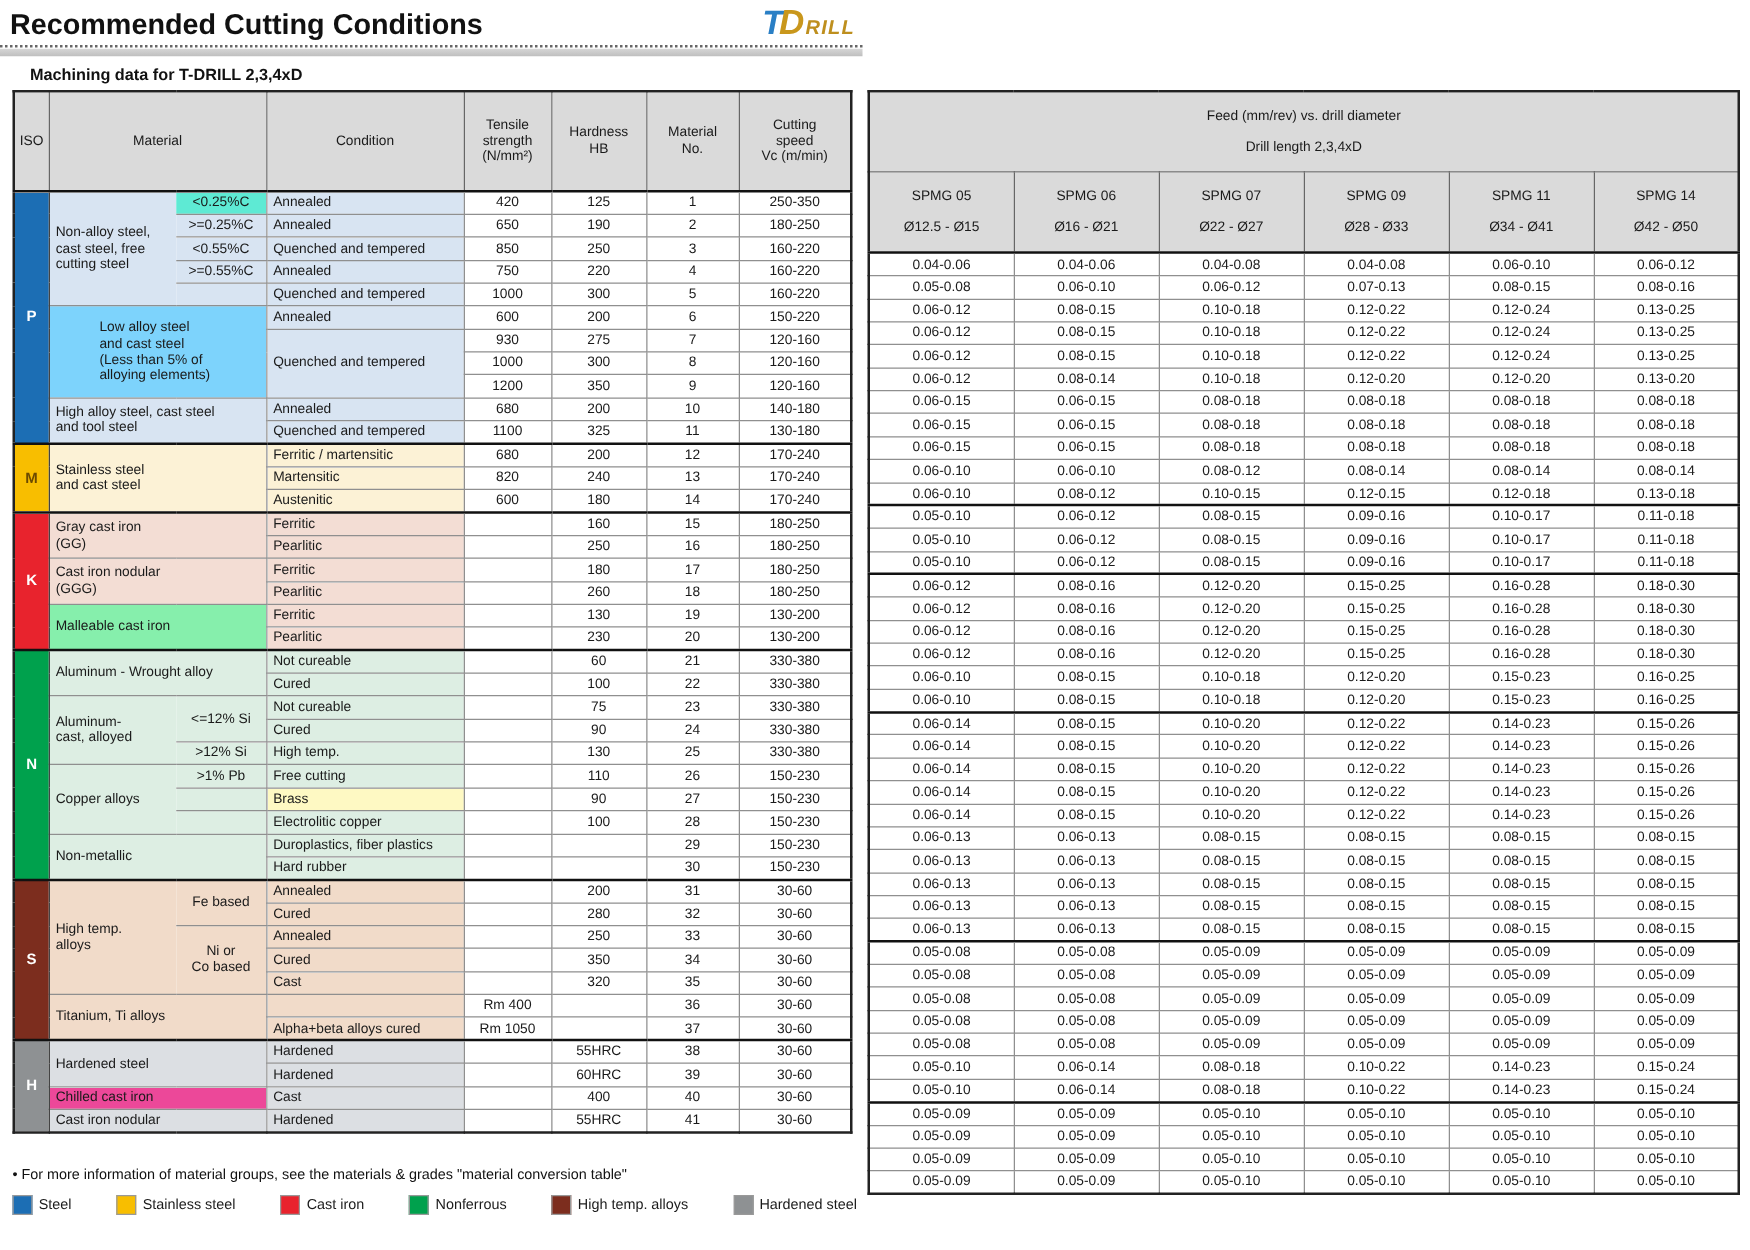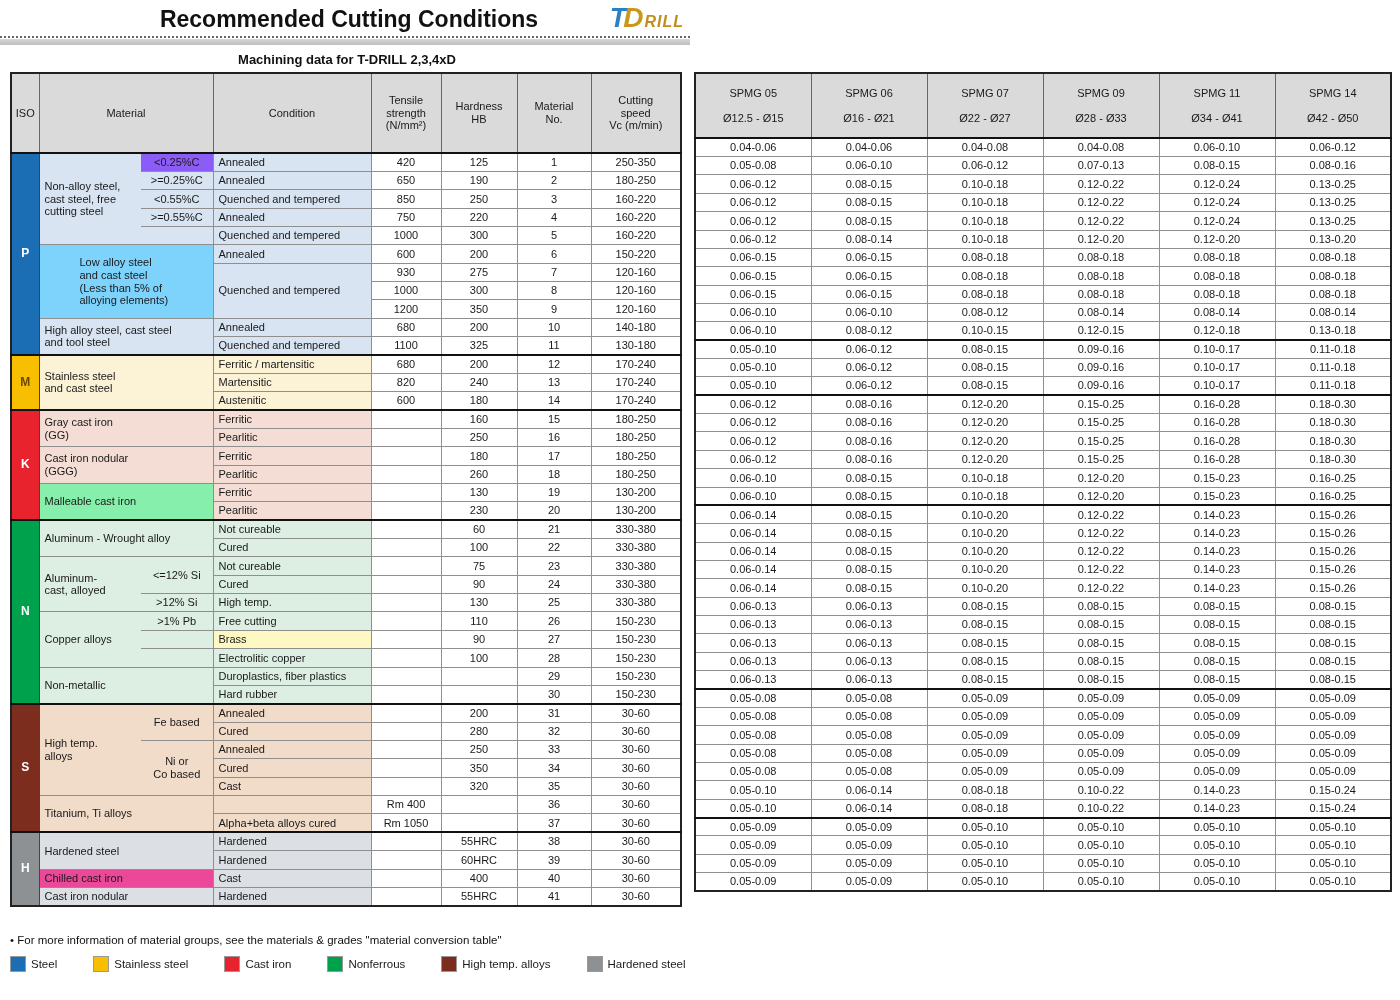--- a/index.html
+++ b/index.html
@@ -1,25 +1,25 @@
 <!DOCTYPE html>
 <html><head>
 <meta charset="utf-8">
 <style>
   html,body{margin:0;padding:0;}
   body{
     width:1400px;height:1000px;position:relative;background:#ffffff;
     font-family:"Liberation Sans", sans-serif;color:#1a1a1a;overflow:hidden;
   }
   
-  .doc-header{position:absolute;left:0;top:0;width:690px;text-align:center;}
+  .doc-header{position:absolute;left:0;top:0;width:690px;}
   .doc-title{font-size:23px;font-weight:bold;margin:6px 0 3px 8px;letter-spacing:0px;color:#111;}
   .title-dotted{border-top:2px dotted #666;height:0;margin:0;}
   .title-bar{height:6px;background:linear-gradient(#d6d6d6,#bfbfbf);margin-top:1px;}
-  .doc-subtitle{font-size:13px;font-weight:bold;margin:7px 0 0 4px;color:#111;}
+  .doc-subtitle{font-size:13px;font-weight:bold;margin:7px 0 0 24px;color:#111;}
   .logo{position:absolute;right:6px;top:2px;font-style:italic;font-weight:bold;white-space:nowrap;}
   .logo-t{color:#2A7FC5;font-size:27px;margin-right:-3px;}
   .logo-drill{color:#BE8F1E;font-size:16px;display:inline-block;letter-spacing:1px;}
   .logo-drill::first-letter{font-size:28px;color:#C9971C;}
   
   table{border-collapse:collapse;table-layout:fixed;position:absolute;top:72px;background:#fff;}
   #left-table{left:10px;width:670px;border:2px solid #222;}
   #right-table{left:694px;width:698px;border:2px solid #222;}
   th,td{
     border:1px solid #8f8f8f;
@@ -86,21 +86,21 @@
 speed
 Vc (m/min)</th>
     </tr>
   </thead>
   <tbody id="left-body">
       <tr class="block-start group-start">
         <td class="iso-cell" rowspan="11" style="background: rgb(28, 110, 180); color: rgb(255, 255, 255);">P</td>
         <td class="mat-cell with-sub" rowspan="5" style="background: rgb(216, 228, 242);">Non-alloy steel,
 cast steel, free
 cutting steel</td>
-        <td class="sub-cell" rowspan="1" style="background: #8b5cf6;">&lt;0.25%C</td>
+        <td class="sub-cell" rowspan="1" style="background: #5eead4;">&lt;0.25%C</td>
         <td class="cond-cell" rowspan="1" style="background: rgb(216, 228, 242);">Annealed</td>
         <td class="num-cell">420</td>
         <td class="num-cell">125</td>
         <td class="num-cell">1</td>
         <td class="num-cell">250-350</td>
       </tr>
       <tr>
         <td class="sub-cell" rowspan="1" style="background: rgb(216, 228, 242);">&gt;=0.25%C</td>
         <td class="cond-cell" rowspan="1" style="background: rgb(216, 228, 242);">Annealed</td>
         <td class="num-cell">650</td>
@@ -425,20 +425,26 @@
 <table id="right-table">
   <colgroup>
     <col style="width:116px">
       <col style="width:116px">
       <col style="width:116px">
     <col style="width:116px">
       <col style="width:116px">
       <col style="width:116px">
   </colgroup>
   <thead>
+    <tr class="feed-title-row">
+      <th colspan="6">
+        <div>Feed (mm/rev) vs. drill diameter</div>
+        <div>Drill length 2,3,4xD</div>
+      </th>
+    </tr>
     <tr class="spmg-row">
       <th>
         <div class="spmg-name">SPMG 05</div>
         <div class="spmg-range">Ø12.5 - Ø15</div>
       </th>
       <th>
         <div class="spmg-name">SPMG 06</div>
         <div class="spmg-range">Ø16 - Ø21</div>
       </th>
       <th>

